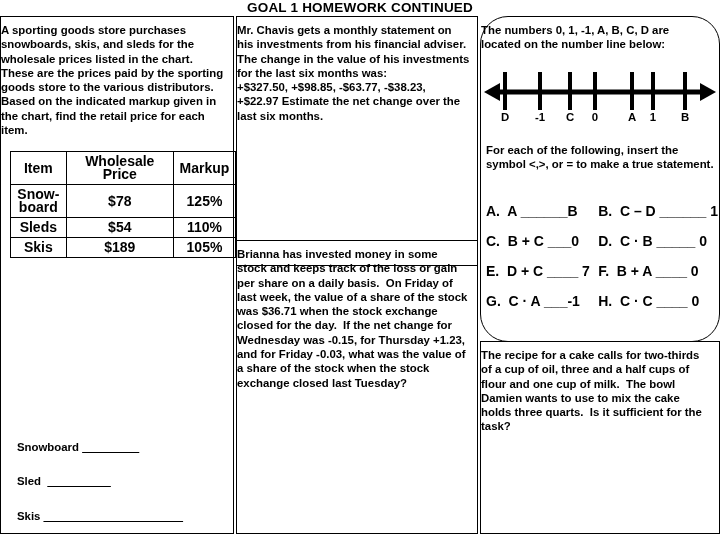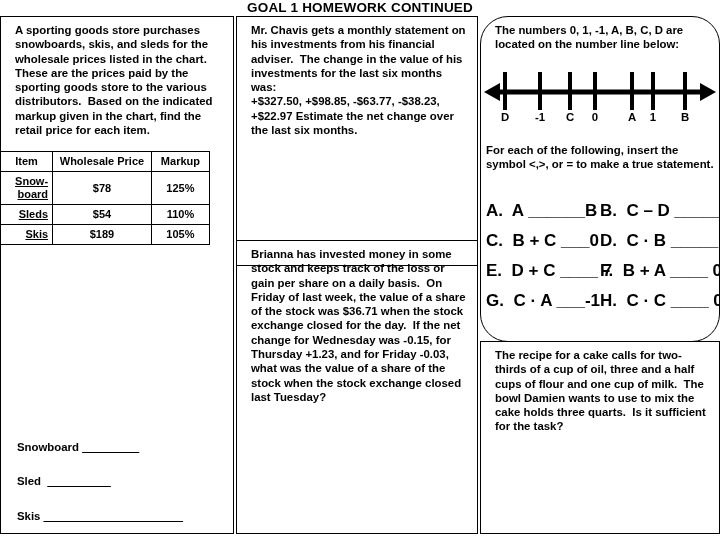--- a/index.html
+++ b/index.html
@@ -38,51 +38,51 @@
     position: absolute;
     box-sizing: border-box;
     border: 1px solid #000;
   }
   .col-left  { left: 0px;   top: 16px; width: 234px; height: 518px; }
   .col-mid-a { left: 236px; top: 16px; width: 242px; height: 250px; }
   .col-mid-b { left: 236px; top: 240px; width: 242px; height: 294px; }
   .col-right-top { left: 480px; top: 16px; width: 240px; height: 326px; border-radius: 28px; }
   .col-right-bot { left: 480px; top: 341px; width: 240px; height: 193px; }
 
-  .pad { padding: 6px 7px 0 14px; }
+  .pad { padding: 6px 7px 0 0; }
 
   .para {
     font-size: 11.4px;
     line-height: 14.3px;
     font-weight: bold;
     text-align: left;
     white-space: pre-wrap;
   }
 
   
   table.price-table {
     position: absolute;
-    left: 0;
+    left: 10px;
     top: 151px;
-    width: 210px;
+    width: 226px;
     border-collapse: collapse;
-    font-size: 11px;
+    font-size: 14px;
     font-weight: bold;
   }
   table.price-table td, table.price-table th {
     border: 1px solid #000;
     padding: 3px 4px;
     line-height: 13px;
   }
   .c-item   { width: 48px; text-align: left; }
   .c-price  { width: 107px; text-align: center; }
   .c-markup { width: 54px;  text-align: center; }
   table.price-table thead th { text-align: center; font-weight: bold; }
   table.price-table thead th.c-item { text-align: center; }
-  td.item-cell { text-align: right; text-decoration: underline; }
+  td.item-cell { text-align: center; }
 
   
   .blank-line {
     position: absolute;
     left: 17px;
     font-size: 11.4px;
     font-weight: bold;
     white-space: pre;
   }
   .bl-1 { top: 441px; }
@@ -113,21 +113,21 @@
     transform: translateX(-50%);
     line-height: 14px;
   }
 
   
   .ineq-grid {
     position: absolute;
     left: 480px;
     top: 204px;
     width: 240px;
-    font-size: 17px;
+    font-size: 14px;
     font-weight: bold;
   }
   .ineq-row {
     display: flex;
     height: 30px;
     align-items: flex-start;
   }
   .ineq-cell {
     white-space: pre;
     line-height: 14px;

